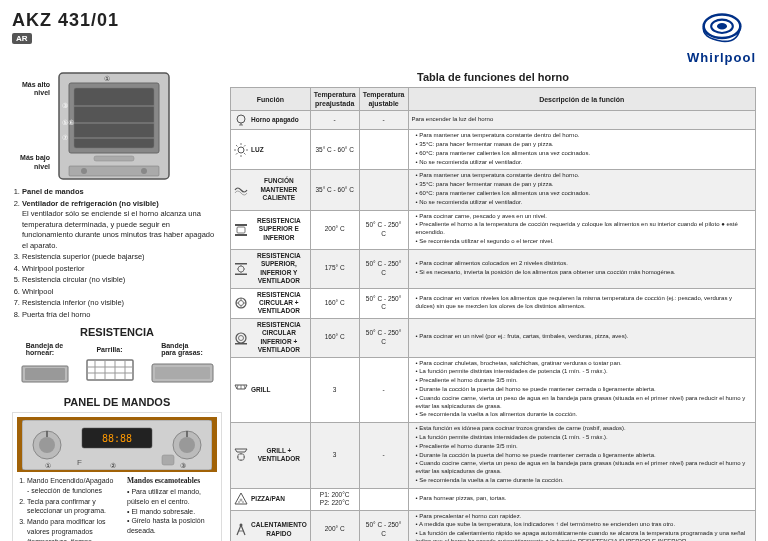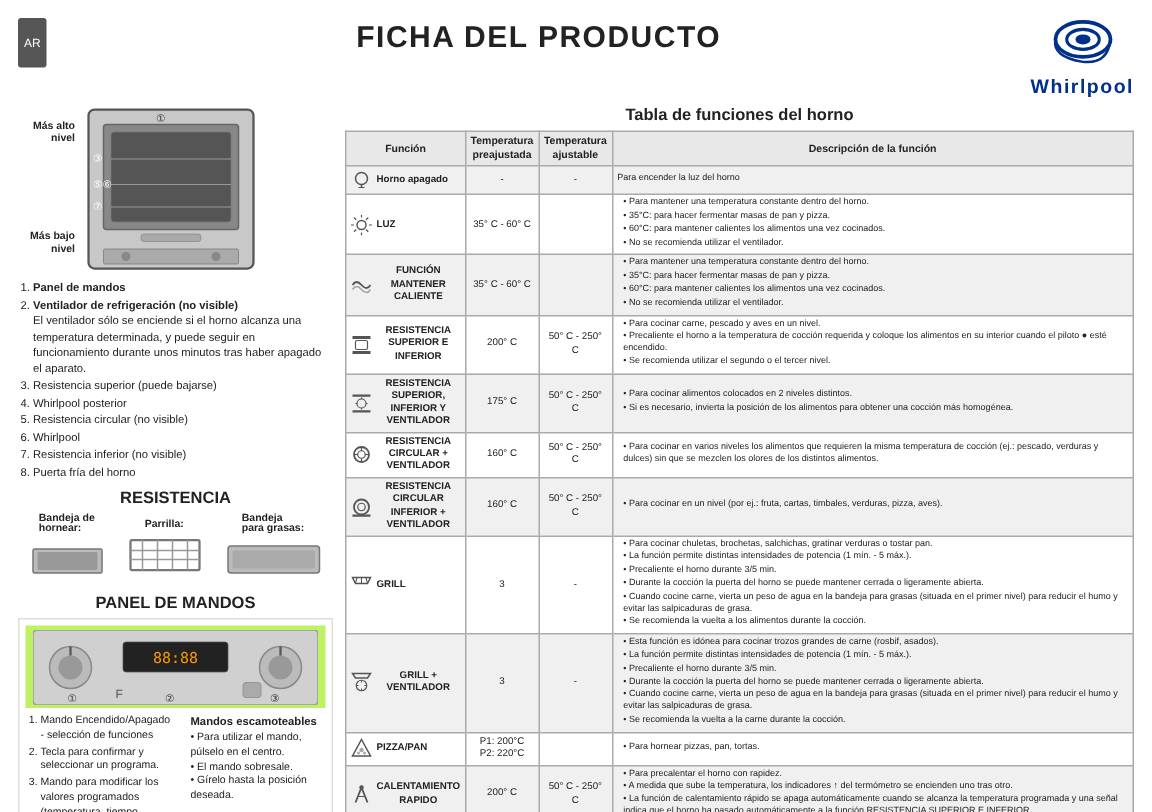--- a/index.html
+++ b/index.html
@@ -32,22 +32,22 @@
       font-size: 18px;
       font-weight: bold;
       color: #222;
       letter-spacing: 1px;
     }
     .lang-badge {
       display: inline-block;
       background: #555;
       color: #fff;
       font-size: 8px;
-      font-weight: normal;
-      padding: 12px 4px;
+      font-weight: bold;
+      padding: 1px 4px;
       margin-top: 2px;
       border-radius: 2px;
       width: fit-content;
     }
     .header-center {
       font-size: 20px;
       font-weight: bold;
       color: #222;
       letter-spacing: 1px;
       text-align: center;
@@ -174,21 +174,21 @@
       border: 1px solid #ddd;
       padding: 4px;
       margin-bottom: 4px;
     }
     .panel-mandos-img {
       width: 100%;
       height: 55px;
       display: flex;
       align-items: center;
       justify-content: center;
-      background: #bef264;
+      background: #a16207;
       margin-bottom: 4px;
     }
     .mandos-instructions {
       display: flex;
       gap: 10px;
       font-size: 7px;
     }
     .mandos-left {
       flex: 1;
     }
@@ -199,20 +199,21 @@
       line-height: 1.4;
       margin-bottom: 1px;
     }
     .mandos-right {
       width: 90px;
     }
     .mandos-right-title {
       font-weight: bold;
       font-size: 7.5px;
       margin-bottom: 2px;
+      font-family: Liberation Serif, serif;
     }
     .mandos-right p {
       line-height: 1.4;
       font-size: 7px;
     }
 
     
     .table-title {
       font-size: 11px;
       font-weight: bold;
@@ -285,23 +286,23 @@
       font-size: 6.5px;
     }
   </style>
 </head>
 <body>
 
 <div class="page">
 
   <div class="header">
     <div class="header-left">
+      <span class="model-title">AKZ 431/01</span>
       <span class="lang-badge">AR</span>
     </div>
-    <div class="header-center">FICHA DEL PRODUCTO</div>
     <div class="header-right">
       <div class="whirlpool-logo">
 
         <svg class="whirlpool-swirl" viewBox="0 0 60 45" xmlns="http://www.w3.org/2000/svg">
           <ellipse cx="30" cy="18" rx="22" ry="14" fill="none" stroke="#003087" stroke-width="3"></ellipse>
           <ellipse cx="30" cy="18" rx="13" ry="8" fill="none" stroke="#003087" stroke-width="2.5"></ellipse>
           <ellipse cx="30" cy="18" rx="6" ry="4" fill="#003087"></ellipse>
           <path d="M8 18 Q5 32 30 36 Q50 38 52 18" fill="none" stroke="#003087" stroke-width="2"></path>
         </svg>
         <span class="whirlpool-name">Whirlpool</span>

